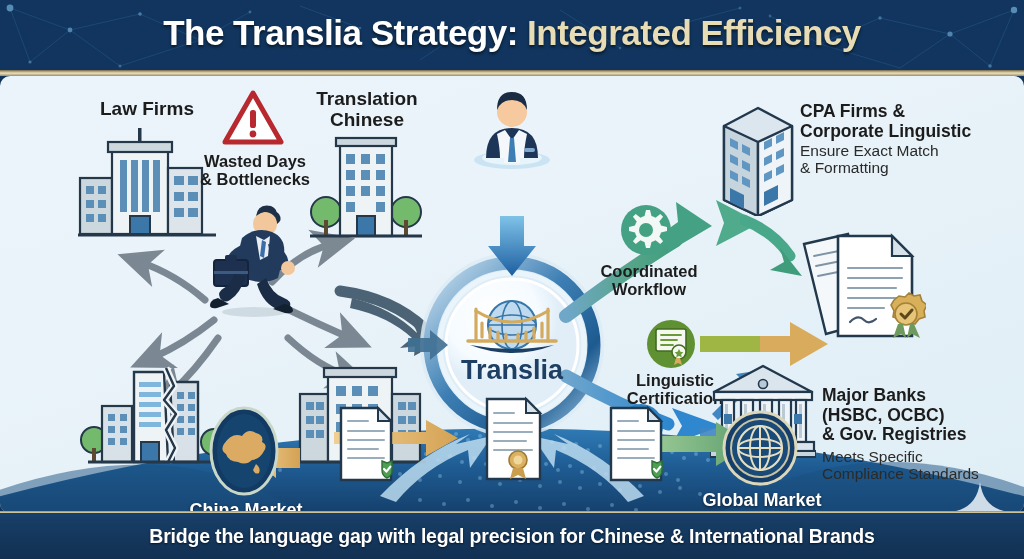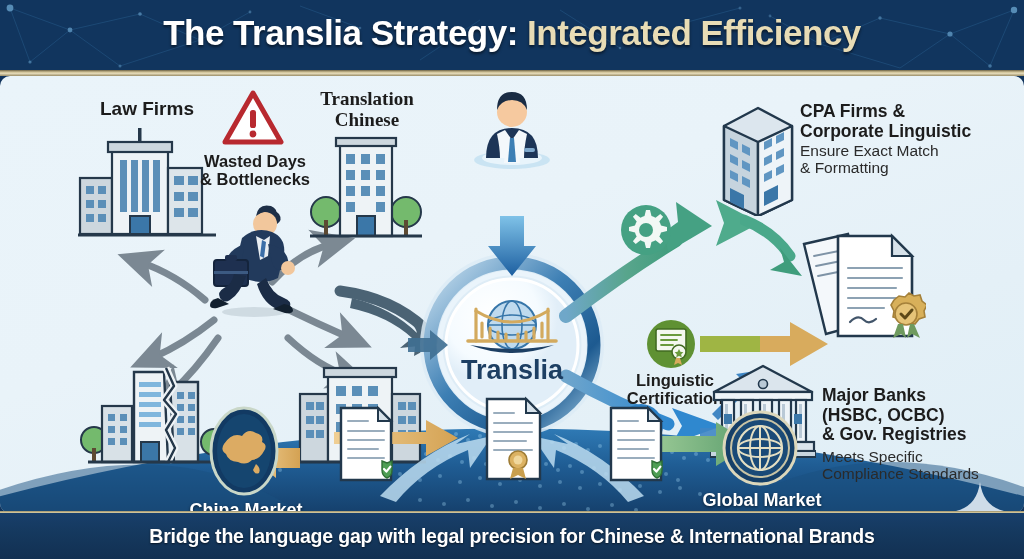--- a/index.html
+++ b/index.html
@@ -306,21 +306,21 @@
     <svg style="position:absolute;left:222px;top:14px;" width="62" height="56" viewBox="0 0 62 56">
       <path d="M31 3 L59 52 L3 52 Z" fill="#ffffff" stroke="#b8292f" stroke-width="5" stroke-linejoin="round"></path>
       <rect x="28" y="20" width="6" height="18" rx="2.6" fill="#b8292f"></rect>
       <circle cx="31" cy="44" r="3.4" fill="#b8292f"></circle>
     </svg>
     <div class="lbl ctr" style="left:180px;top:76px;width:150px;font-size:16.5px;">
       <div>Wasted Days</div>
       <div>&amp; Bottlenecks</div>
     </div>
 
-    <div class="lbl ctr" style="left:282px;top:12px;width:170px;font-size:19px;font-family:Liberation Serif, serif;">
+    <div class="lbl ctr" style="left:282px;top:12px;width:170px;font-size:19px;">
       <div>Translation</div>
       <div>Chinese</div>
     </div>
     <svg style="position:absolute;left:310px;top:58px;" width="112" height="108" viewBox="0 0 112 108">
       <circle cx="16" cy="78" r="15" fill="#74ba6d" stroke="#25384a" stroke-width="2"></circle>
       <rect x="14" y="86" width="4" height="16" fill="#5d4a33"></rect>
       <circle cx="96" cy="78" r="15" fill="#74ba6d" stroke="#25384a" stroke-width="2"></circle>
       <rect x="94" y="86" width="4" height="16" fill="#5d4a33"></rect>
       <rect x="30" y="10" width="52" height="92" fill="#eef3f6" stroke="#25384a" stroke-width="2.2"></rect>
       <rect x="26" y="4" width="60" height="8" fill="#cdd7de" stroke="#25384a" stroke-width="2.2"></rect>
@@ -533,20 +533,24 @@
     <svg style="position:absolute;left:620px;top:128px;" width="52" height="52" viewBox="0 0 52 52">
       <circle cx="26" cy="26" r="25" fill="#45a183"></circle>
       <g fill="#f2f8f5">
         <path d="M26 6 l4 0 l1.5 6 a15 15 0 0 1 4 1.7 l4.8-3.8 l2.8 2.8 l-3.8 4.8 a15 15 0 0 1 1.7 4 l6 1.5 l0 4 l-6 1.5
                  a15 15 0 0 1 -1.7 4 l3.8 4.8 l-2.8 2.8 l-4.8-3.8 a15 15 0 0 1 -4 1.7 l-1.5 6 l-4 0 l-1.5-6
                  a15 15 0 0 1 -4-1.7 l-4.8 3.8 l-2.8-2.8 l3.8-4.8 a15 15 0 0 1 -1.7-4 l-6-1.5 l0-4 l6-1.5
                  a15 15 0 0 1 1.7-4 l-3.8-4.8 l2.8-2.8 l4.8 3.8 a15 15 0 0 1 4-1.7 z"></path>
       </g>
       <circle cx="26" cy="26" r="7" fill="#45a183"></circle>
     </svg>
+    <div class="lbl ctr" style="left:574px;top:186px;width:150px;font-size:16.5px;">
+      <div>Coordinated</div>
+      <div>Workflow</div>
+    </div>
 
     <svg style="position:absolute;left:646px;top:243px;" width="50" height="50" viewBox="0 0 50 50">
       <circle cx="25" cy="25" r="24" fill="#5f9133"></circle>
       <rect x="10" y="10" width="30" height="22" rx="2" fill="#f4f8ef" stroke="#426b22" stroke-width="1.6"></rect>
       <g stroke="#6a9a3c" stroke-width="1.8" stroke-linecap="round">
         <line x1="15" y1="16" x2="35" y2="16"></line>
           <line x1="15" y1="21" x2="31" y2="21"></line>
         <line x1="15" y1="26" x2="27" y2="26"></line>
       </g>
       <circle cx="33" cy="33" r="7" fill="#f4f8ef" stroke="#426b22" stroke-width="1.6"></circle>

